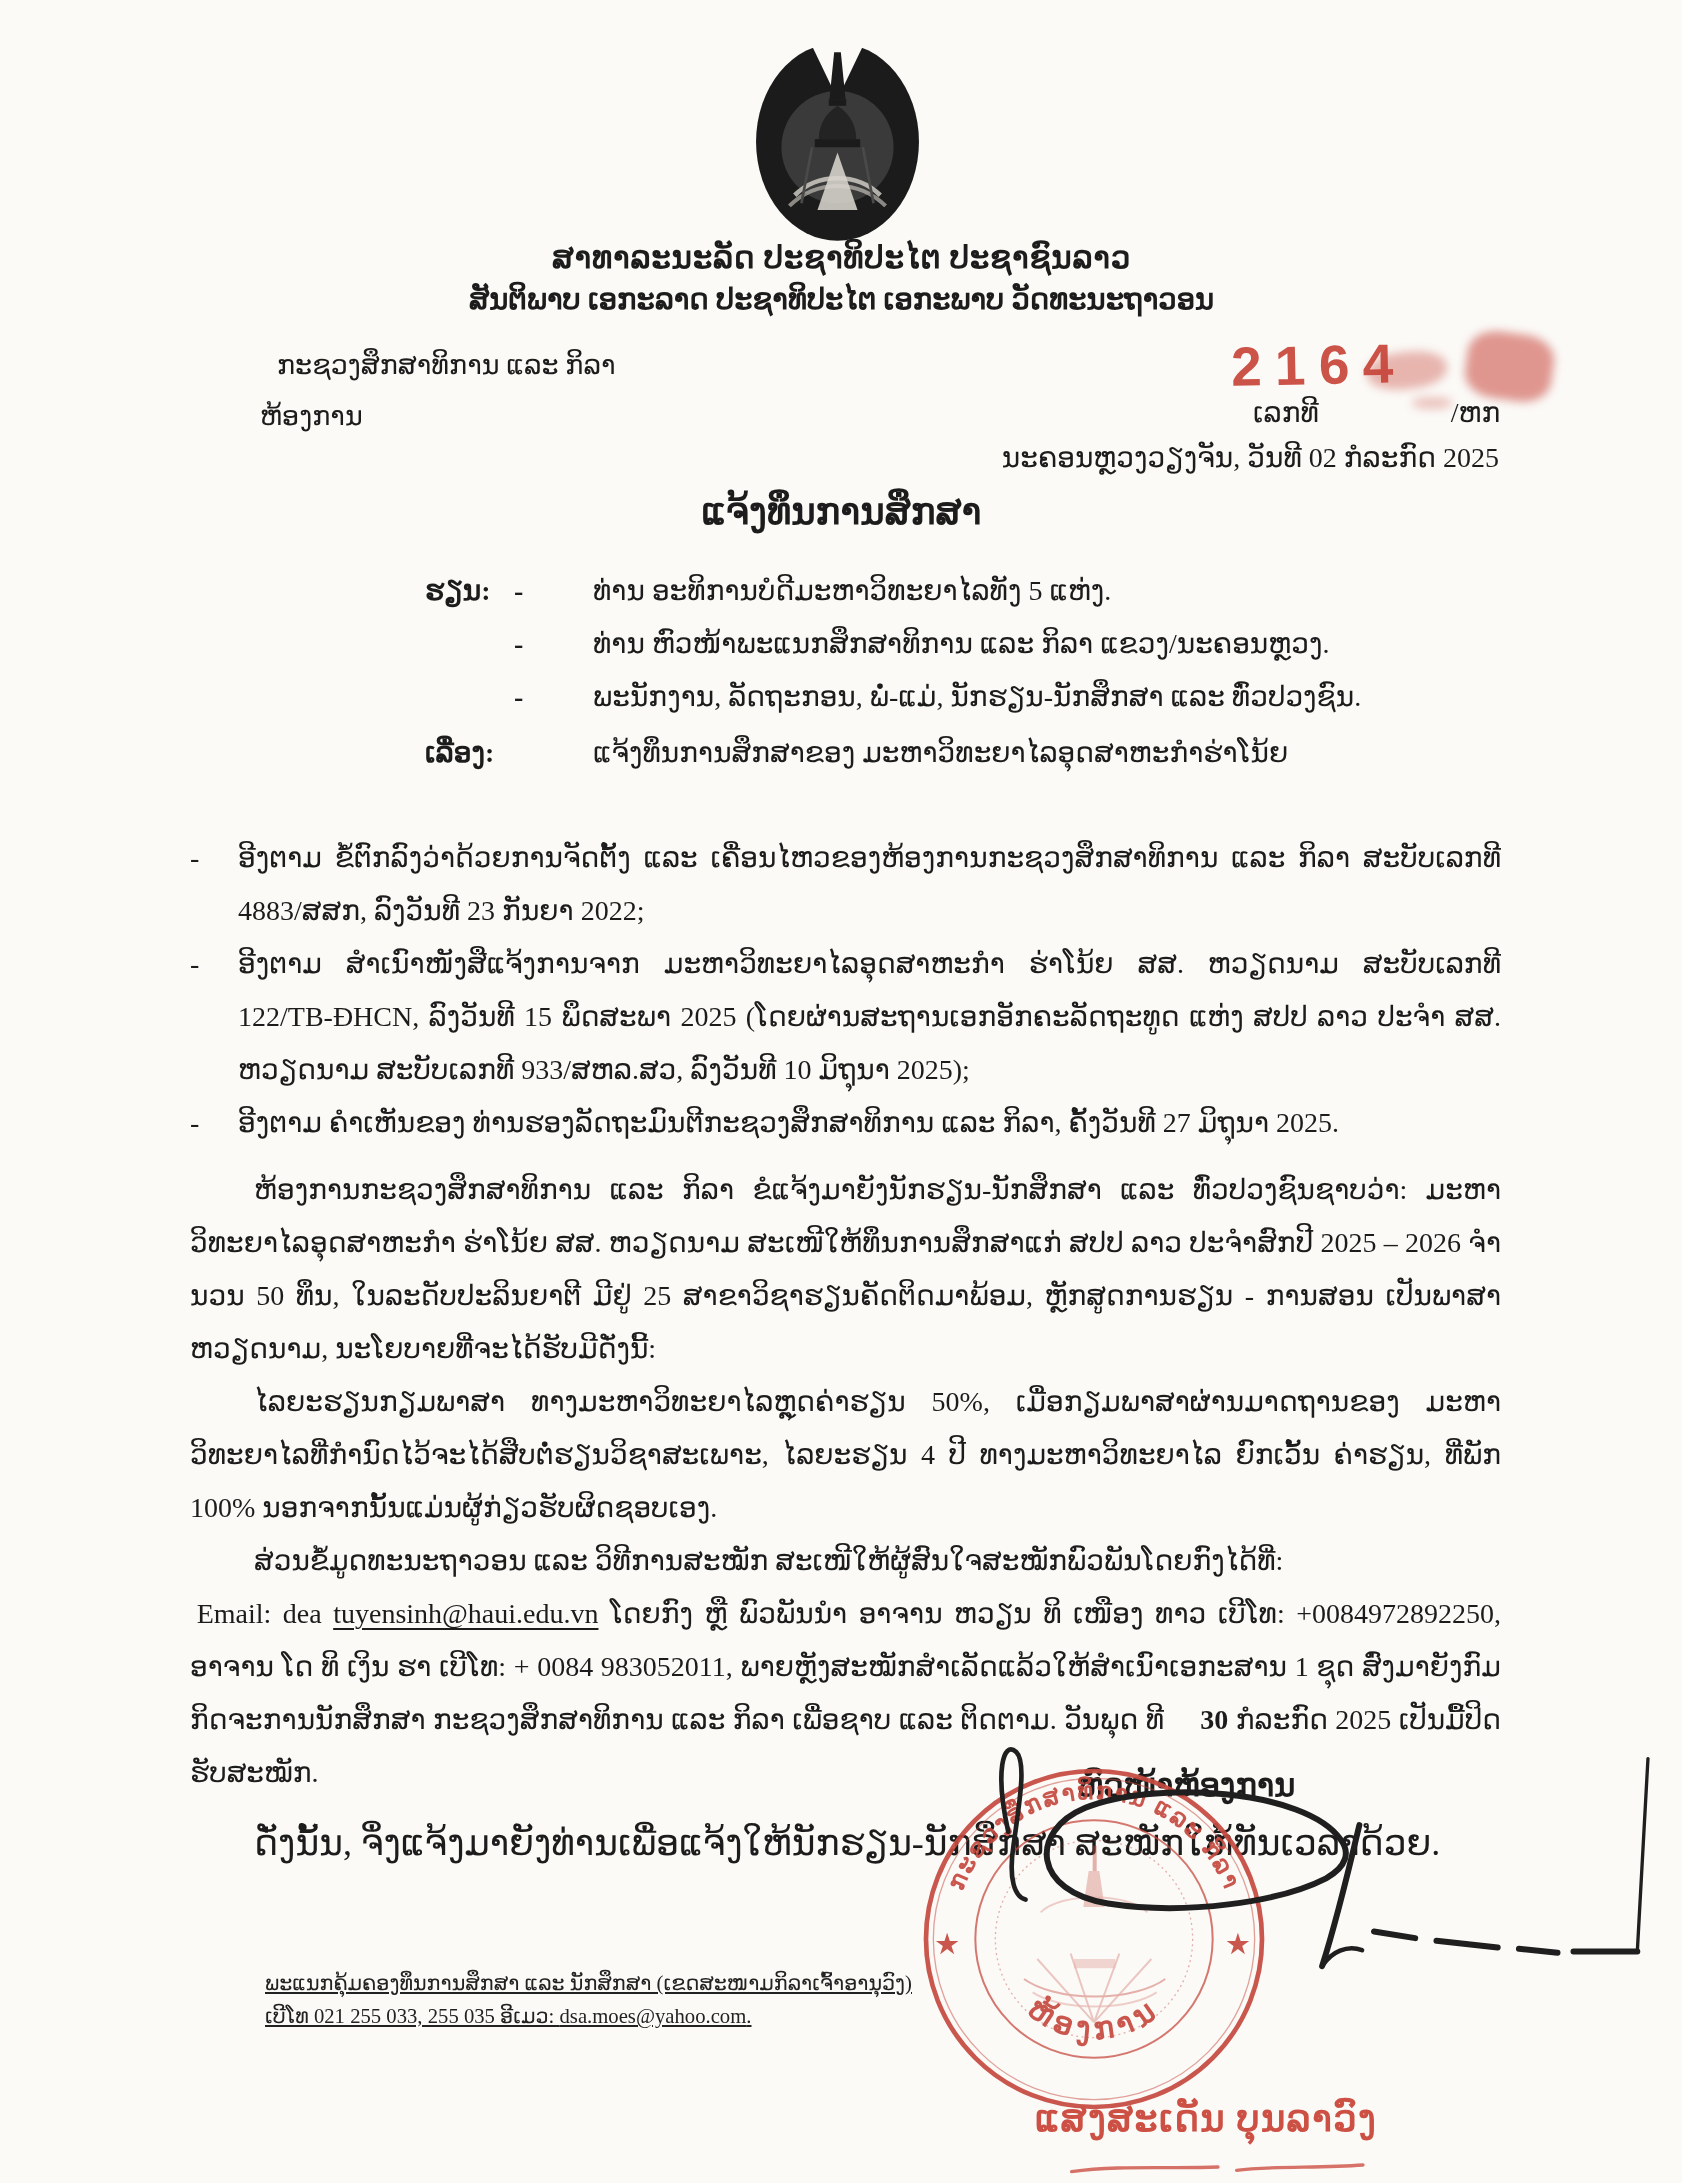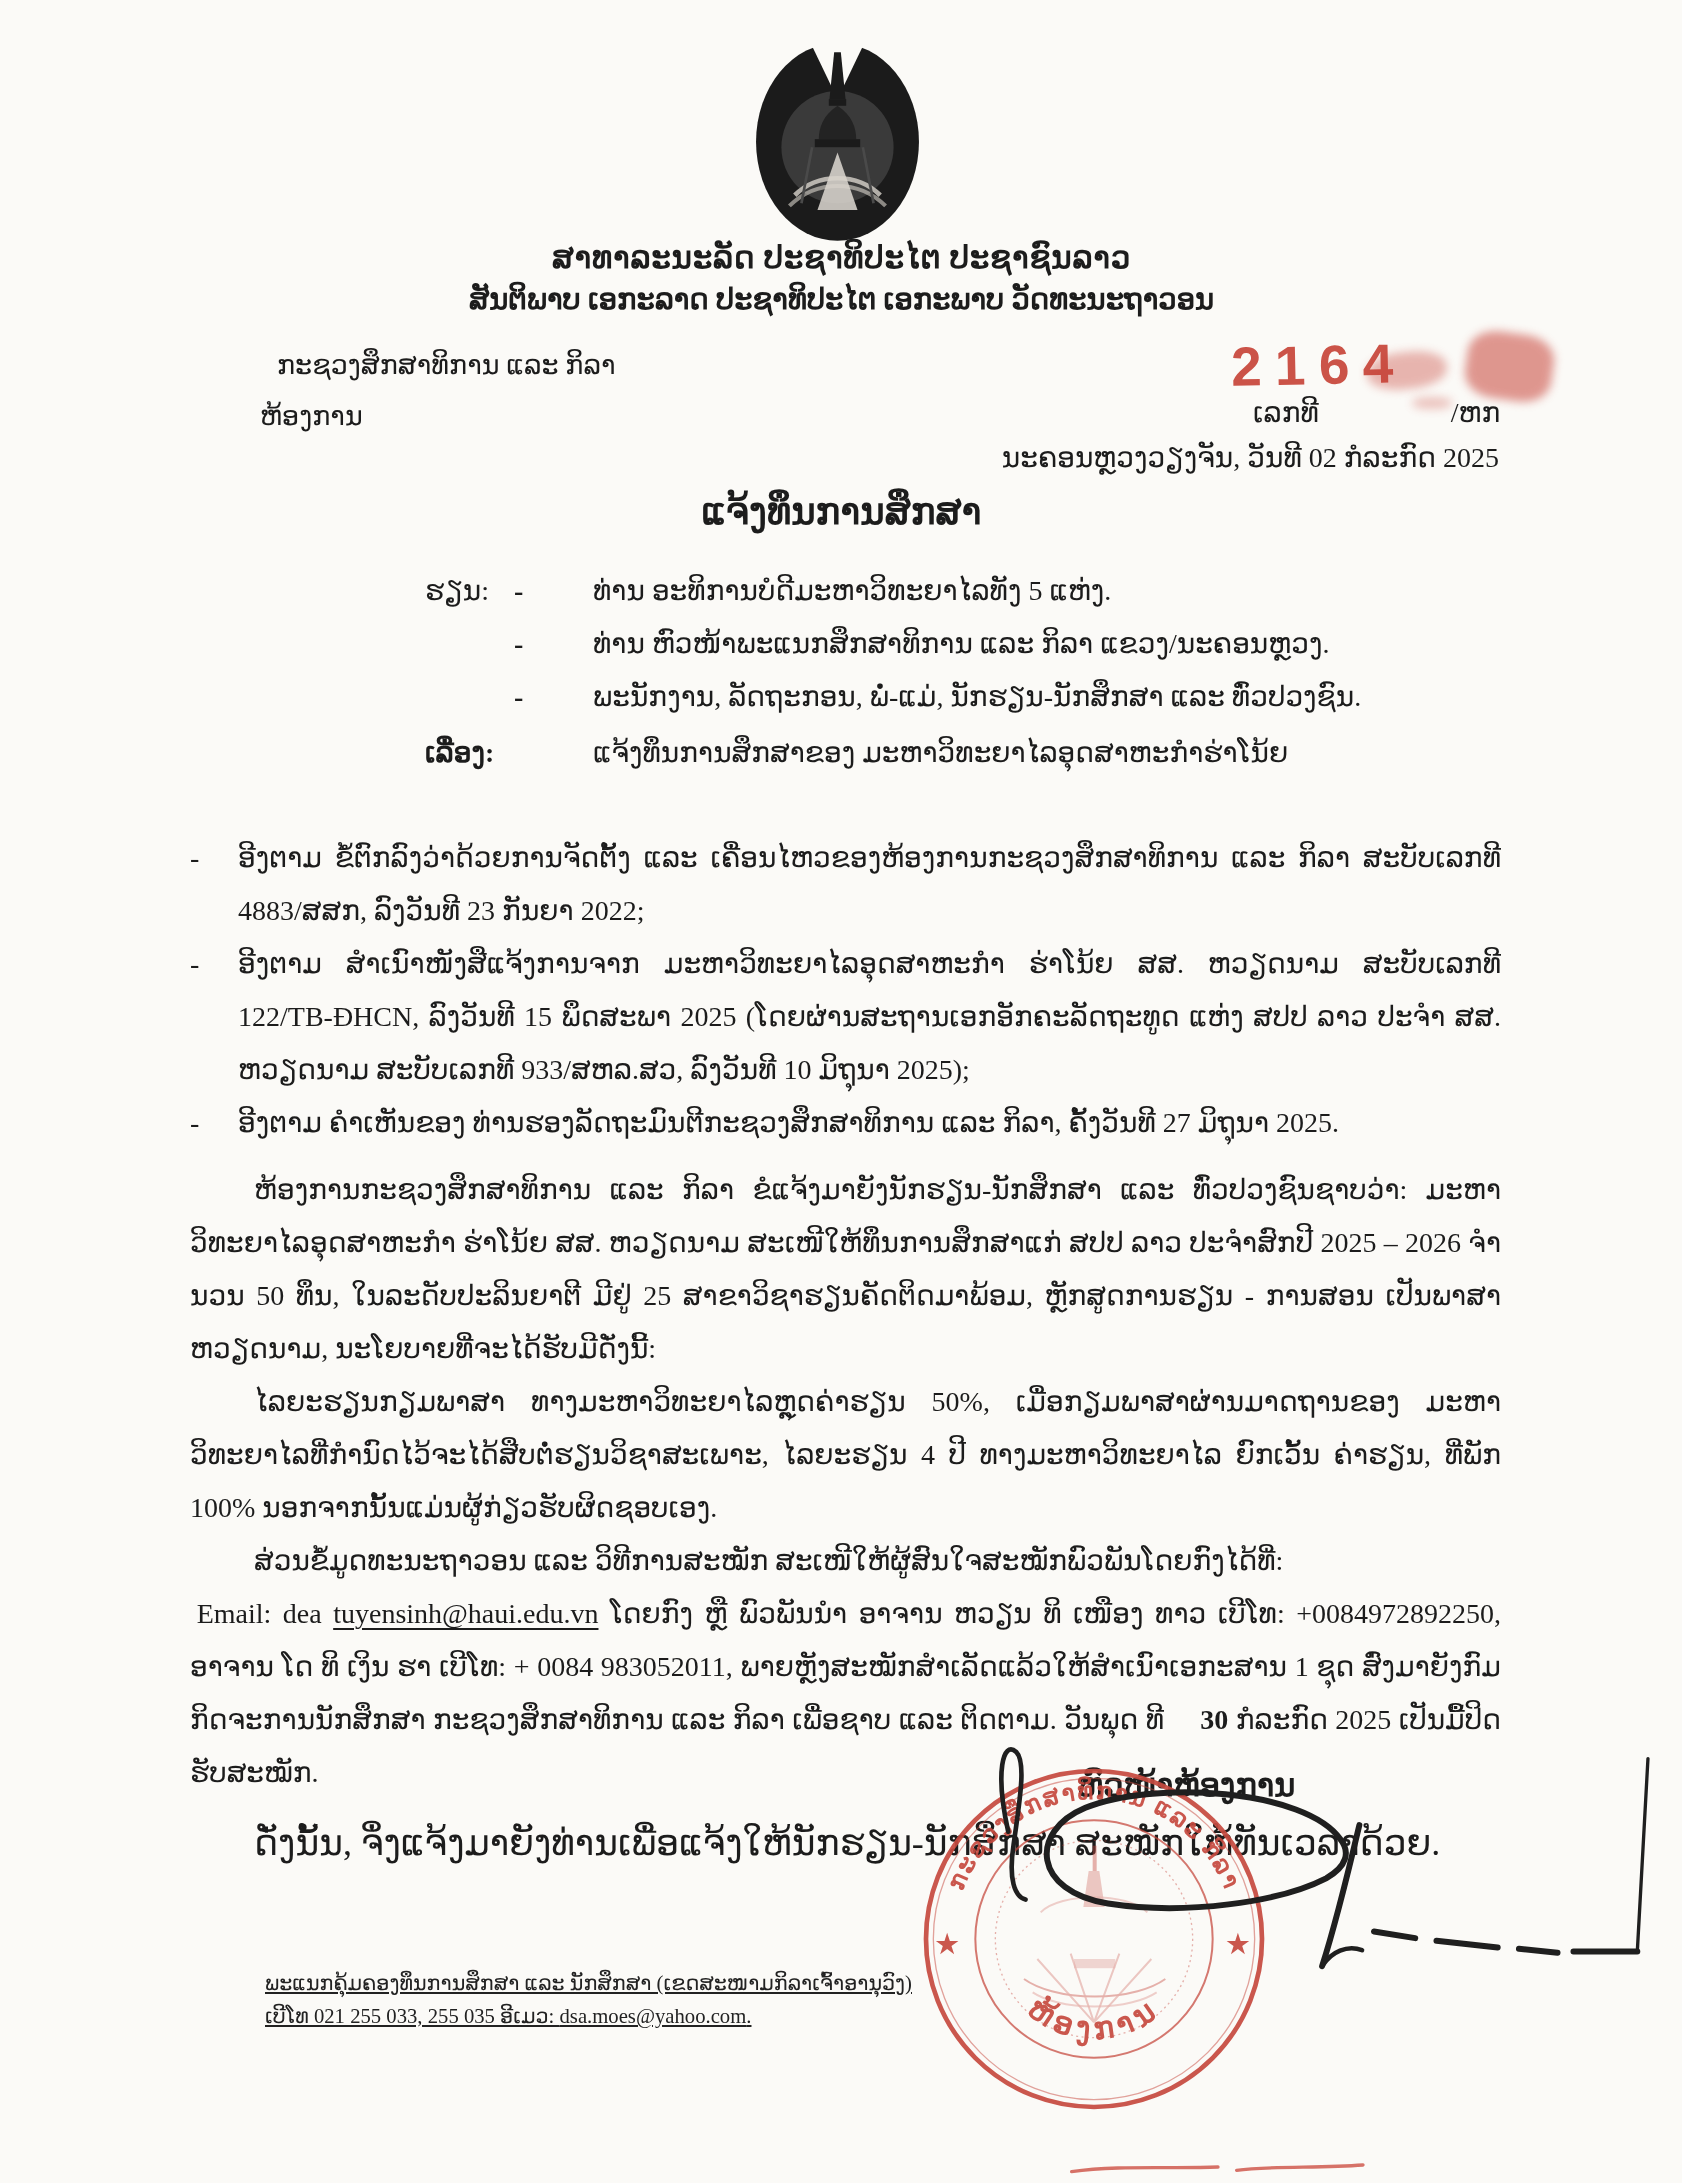--- a/index.html
+++ b/index.html
@@ -28,21 +28,21 @@
   .smudge{background:#c8453a;border-radius:45%;filter:blur(4.7px);}
   .sm1{left:1367px;top:352px;width:80px;height:37px;opacity:.38;transform:rotate(-6deg);}
   .sm2{left:1466px;top:333px;width:87px;height:67px;opacity:.55;transform:rotate(8deg);border-radius:35%;}
   .sm3{left:1412px;top:397px;width:40px;height:12px;opacity:.30;}
   .ref-line{left:1253px;top:396px;font-size:28px;width:373px;}
   .ref-suffix{margin-left:132px;}
   .dateline{left:0;width:1499px;top:441px;text-align:right;font-size:28px;}
   .title{top:490px;font-size:37px;font-weight:bold;}
   .to-block{left:425px;top:564px;width:1099px;font-size:28px;line-height:53px;}
   .to-row{display:flex;}
-  .to-label{width:89px;font-weight:normal;flex:none;}
+  .to-label{width:89px;font-weight:bold;flex:none;}
   .to-dash{width:79px;flex:none;font-weight:bold;}
   .to-text{flex:1;}
   .subj-row{display:flex;margin-top:2.7px;}
   .subj-label{width:168px;font-weight:bold;flex:none;}
   .subj-text{flex:1;}
   .refs{left:190px;top:831px;width:1311px;font-size:28px;line-height:53px;}
   .ref-item{display:flex;}
   .ref-dash{width:48px;flex:none;}
   .ref-text{flex:1;text-align:justify;}
   .bodytext{left:190px;top:1163px;width:1311px;font-size:28px;line-height:53px;}
@@ -184,20 +184,21 @@
     <g fill="none" stroke="#1f1f1f" stroke-linecap="round">
       <path d="M112,150 C92,60 104,12 124,30 C140,46 128,110 120,170 C112,222 122,248 138,252" stroke-width="7"></path>
       <path d="M612,162 C560,86 330,72 228,114 C142,150 150,240 262,258 C378,276 520,256 590,220 C622,202 626,180 612,162" stroke-width="9"></path>
       <path d="M640,140 C622,216 604,290 584,352" stroke-width="9"></path>
       <path d="M584,352 C598,330 622,320 644,328" stroke-width="7"></path>
       <path d="M662,300 l62,10 M756,314 l92,10 M880,326 l58,6 M962,330 l96,0" stroke-width="9"></path>
       <path d="M1058,330 L1074,40" stroke-width="5"></path>
     </g>
   </svg>
 
+  <div class="abs stamped-name">ແສງສະເດັນ ບຸນລາວົງ</div>
   <svg class="abs name-underline" viewBox="0 0 460 26">
     <g fill="none" stroke="#cd5044" stroke-width="5" opacity="0.8" stroke-linecap="round">
       <path d="M10,16 C80,6 160,12 230,9"></path>
       <path d="M258,14 C310,7 380,11 448,6"></path>
     </g>
   </svg>
 
   <div class="abs footer">
     <div>ພະແນກຄຸ້ມຄອງທຶນການສຶກສາ ແລະ ນັກສຶກສາ (ເຂດສະໜາມກິລາເຈົ້າອານຸວົງ)</div>
     <div><span>ເບີໂທ 021 255 033, 255 035 ອີເມວ: </span><span class="email-link">dsa.moes@yahoo.com</span><span>.</span></div>

